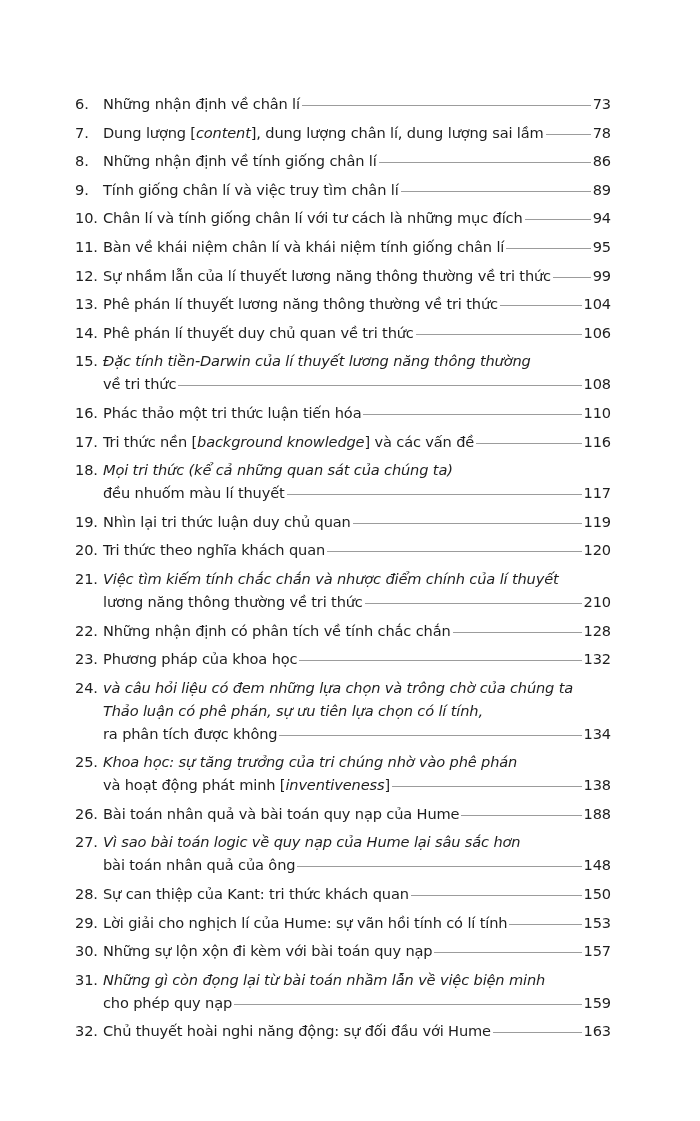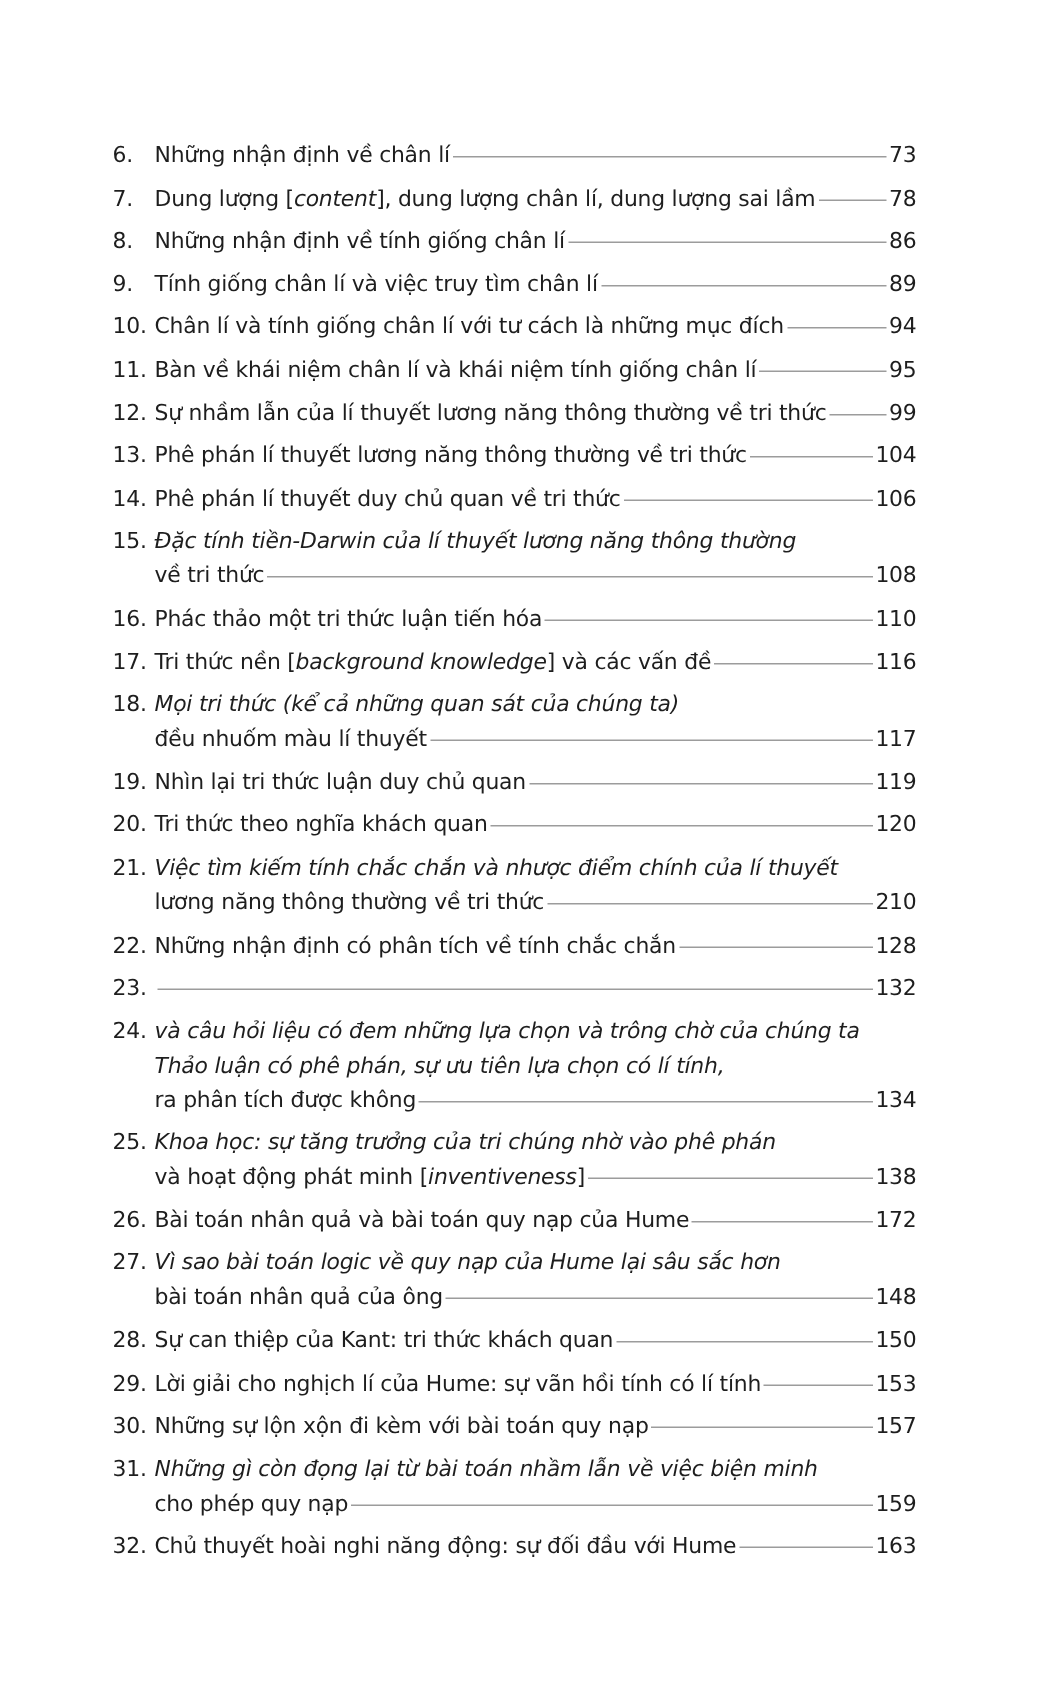--- a/index.html
+++ b/index.html
@@ -193,20 +193,21 @@
           <span class="title">Những nhận định có phân tích về tính chắc chắn</span>
           <span class="leader"></span>
           <span class="page">128</span>
         </div>
       </div>
     </div>
     <div class="entry">
       <div class="num">23.</div>
       <div class="body">
         <div class="last">
+          <span class="title">Phương pháp của khoa học</span>
           <span class="leader"></span>
           <span class="page">132</span>
         </div>
       </div>
     </div>
     <div class="entry">
       <div class="num">24.</div>
       <div class="body">
         <div class="line">và câu hỏi liệu có đem những lựa chọn và trông chờ của chúng ta</div>
         <div class="line">Thảo luận có phê phán, sự ưu tiên lựa chọn có lí tính,</div>
@@ -227,21 +228,21 @@
           <span class="page">138</span>
         </div>
       </div>
     </div>
     <div class="entry">
       <div class="num">26.</div>
       <div class="body">
         <div class="last">
           <span class="title">Bài toán nhân quả và bài toán quy nạp của Hume</span>
           <span class="leader"></span>
-          <span class="page">172</span>
+          <span class="page">188</span>
         </div>
       </div>
     </div>
     <div class="entry">
       <div class="num">27.</div>
       <div class="body">
         <div class="line">Vì sao bài toán logic về quy nạp của Hume lại sâu sắc hơn</div>
         <div class="last">
           <span class="title">bài toán nhân quả của ông</span>
           <span class="leader"></span>

